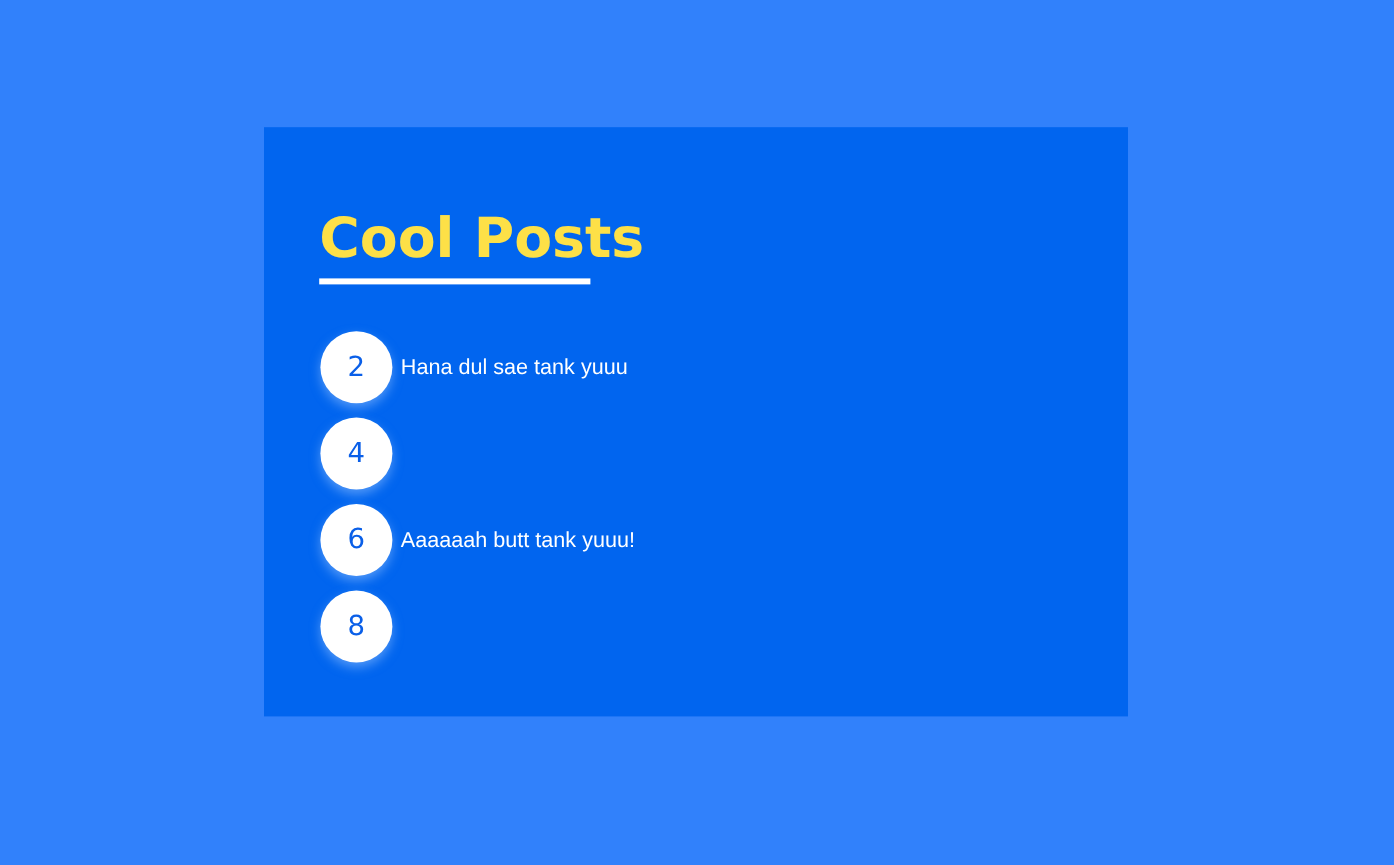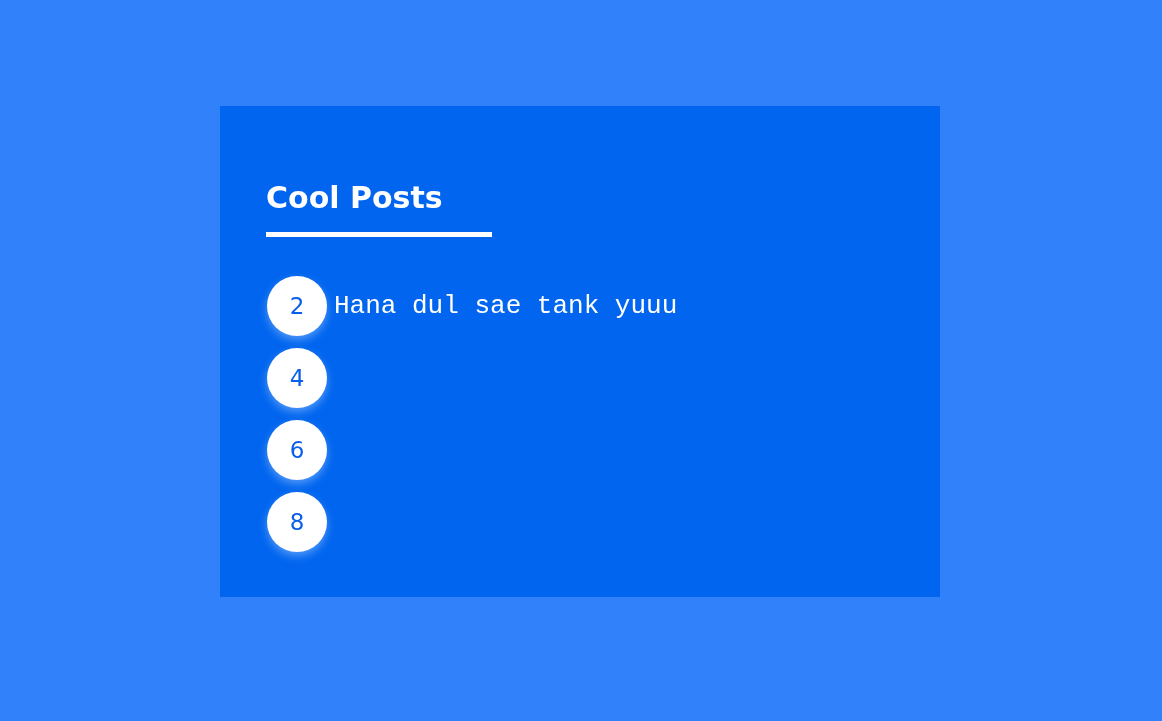--- a/index.html
+++ b/index.html
@@ -32,23 +32,23 @@
 
   #title-block {
     position: absolute;
     left: 46px;
     top: 68px;
   }
 
   #page-title {
     font-family: "DejaVu Sans", sans-serif;
     font-weight: bold;
-    font-size: 30px;
+    font-size: 46px;
     line-height: 48px;
-    color: #ffffff;
+    color: #fde047;
     letter-spacing: 0px;
     white-space: nowrap;
     margin: 0;
     padding: 0;
   }
 
   #title-underline {
     width: 226px;
     height: 5px;
     background: #ffffff;
@@ -84,22 +84,22 @@
     font-family: "DejaVu Sans", sans-serif;
     font-size: 23px;
     font-weight: normal;
     color: #0a5fe8;
     line-height: 1;
   }
 
   .post-title {
     flex: 1 1 auto;
     margin-left: 7px;
-    font-family: Liberation Mono, monospace;
-    font-size: 26px;
+    font-family: Liberation Sans, sans-serif;
+    font-size: 18px;
     line-height: 28px;
     color: #ffffff;
     white-space: nowrap;
   }
 </style>
 </head>
 <body>
 
 <div id="page">
 
@@ -116,20 +116,21 @@
         <span class="post-badge">2</span>
         <span class="post-title">Hana dul sae tank yuuu</span>
       </li>
 
       <li class="post-item">
         <span class="post-badge">4</span>
       </li>
 
       <li class="post-item">
         <span class="post-badge">6</span>
+        <span class="post-title">Aaaaaah butt tank yuuu!</span>
       </li>
 
       <li class="post-item">
         <span class="post-badge">8</span>
       </li>
 
     </ul>
 
   </section>
 

